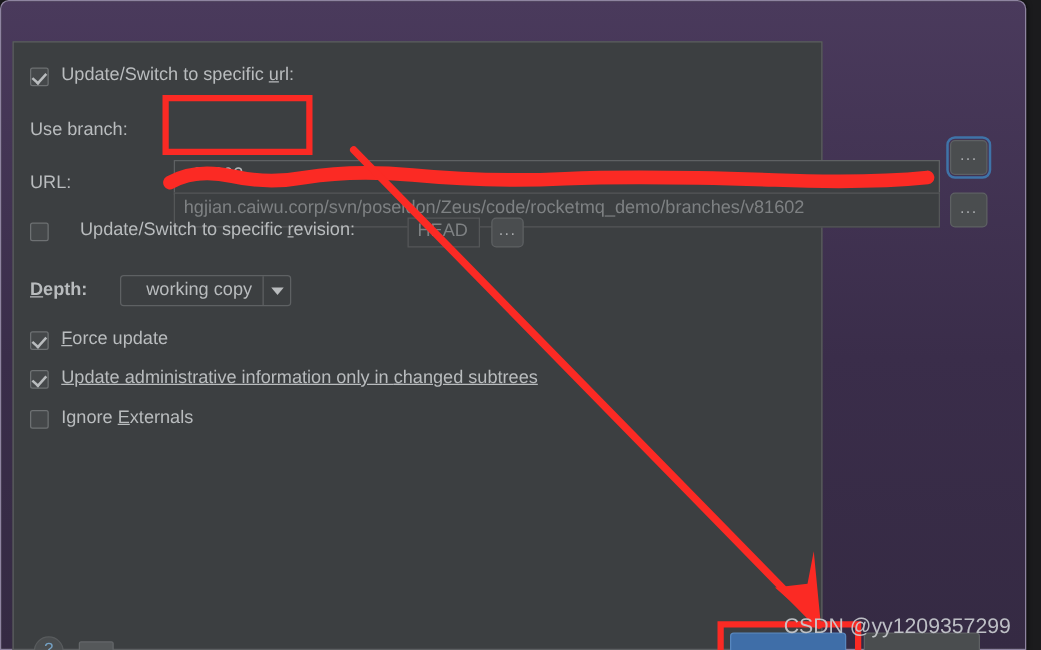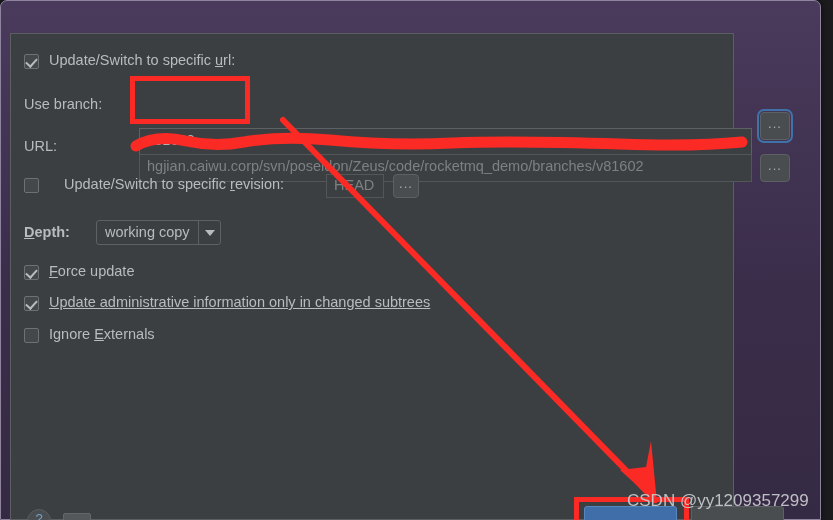--- a/index.html
+++ b/index.html
@@ -71,21 +71,21 @@
     text-align: center;
     font-size: 15px; font-weight: bold;
     color: #f2f2f2;
     text-shadow: 0 1px 1px rgba(0,0,0,.55);
   }
 
   
   #content {
     position: absolute;
     left: 9px; top: 32px;
-    width: 724px; height: 487px;
+    width: 648px; height: 487px;
     background: #3c3f41;
     border: 1px solid #5c5f61;
     color: #bbbbbb;
     font-size: 14.5px;
   }
 
   .row { position: absolute; }
   .label { color: #b9bcbe; font-size: 14.5px; white-space: nowrap; }
   .label u { text-decoration: underline; }
 
@@ -146,20 +146,21 @@
     display: flex;
     align-items: stretch;
     cursor: pointer;
   }
   .combo .combo-value {
     padding: 0 8px;
     line-height: 23px;
     color: #b9bcbe;
     font-size: 14.5px;
     white-space: nowrap;
+    margin-left: 12px;
   }
   .combo .combo-arrow {
     width: 22px;
     border-left: 1px solid #5e6163;
     position: relative;
   }
   .combo .combo-arrow::after {
     content: "";
     position: absolute;
     left: 6px; top: 9px;

